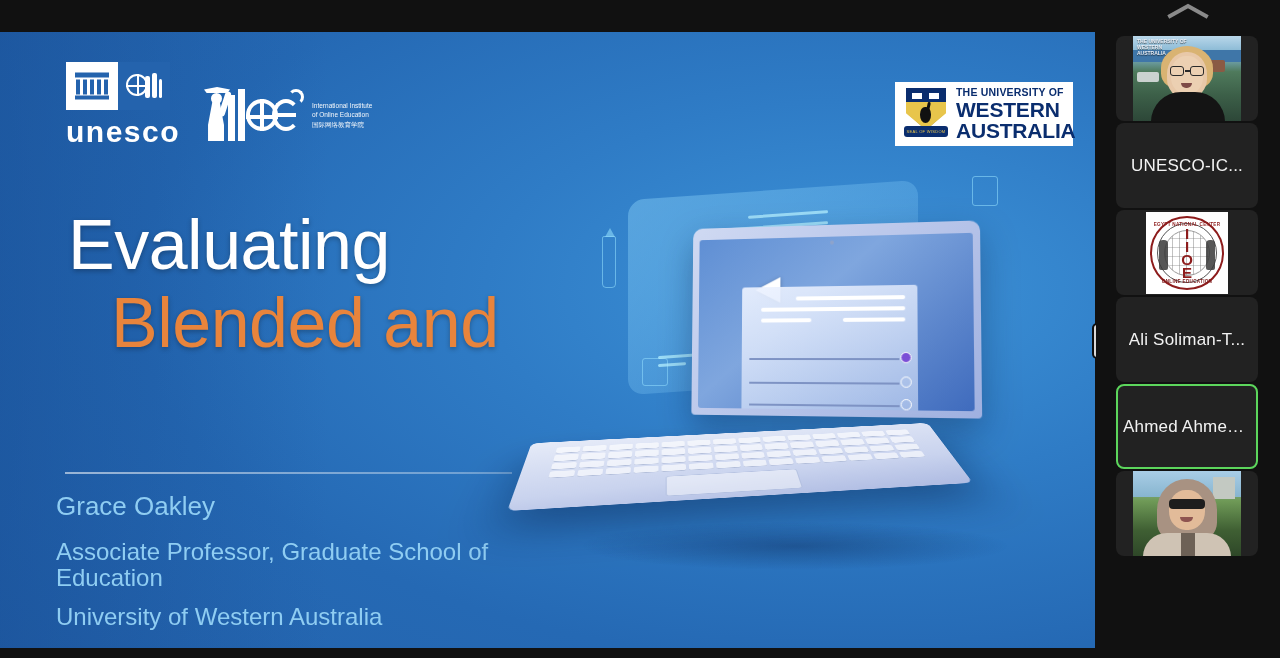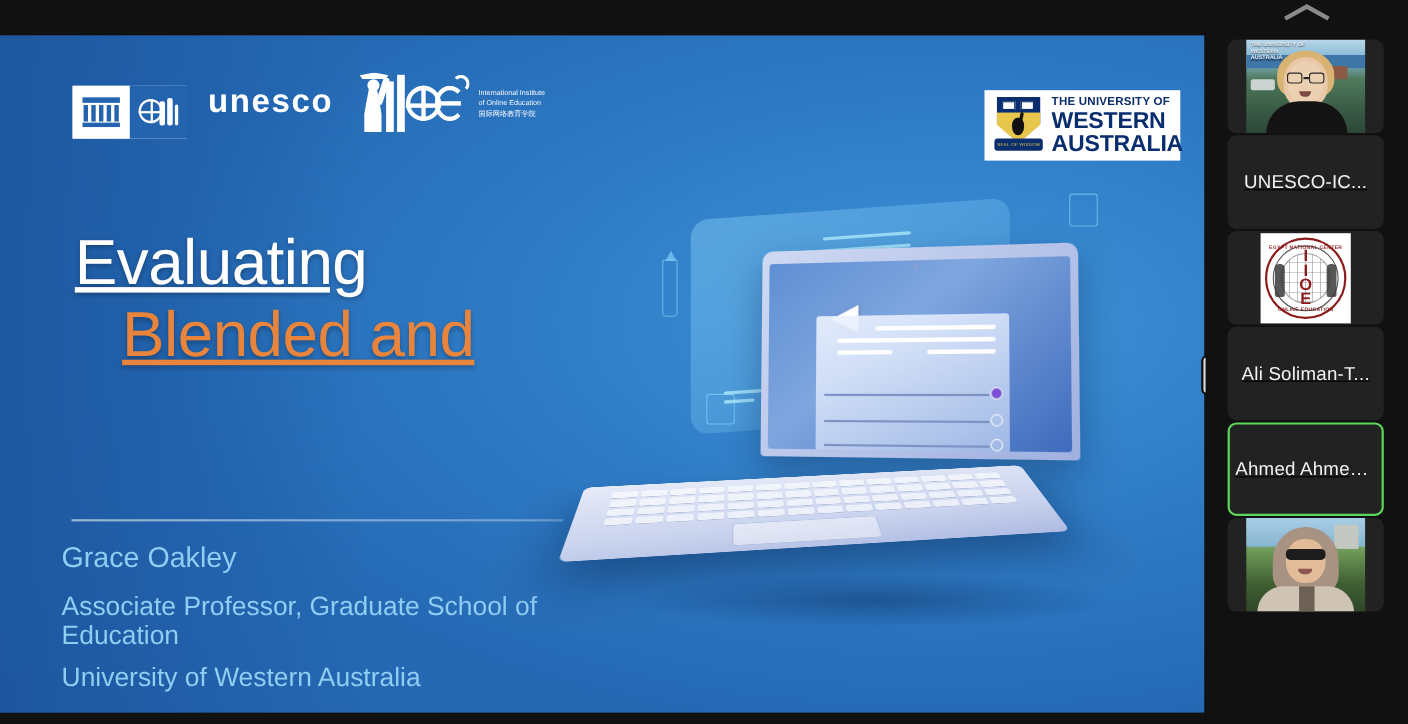--- a/index.html
+++ b/index.html
@@ -28,21 +28,21 @@
   
   .slide::before {
     content: ""; position: absolute; left: 0; top: 0; bottom: 0; width: 30%;
     background: linear-gradient(90deg, rgba(20,70,140,.42) 0%, rgba(20,70,140,0) 100%);
     pointer-events: none;
   }
 
   
   .logo-row { position: absolute; left: 66px; top: 30px; display: flex; align-items: flex-end; gap: 22px; }
 
-  .unesco { display: flex; flex-direction: row; gap: 19px; }
+  .unesco { display: flex; flex-direction: column; gap: 7px; }
   .unesco-mark {
     width: 104px; height: 48px; background: #ffffff;
     display: flex; align-items: center;
   }
   .unesco-mark .half { width: 50%; height: 100%; position: relative; }
   .unesco-mark .half.left { background: #ffffff; }
   .unesco-mark .half.right { background: #2463ad; }
   
   .temple { position: absolute; left: 50%; top: 50%; transform: translate(-50%,-50%); width: 34px; height: 27px; }
   .temple .roof { width: 34px; height: 5px; background: #2463ad; }
@@ -98,21 +98,21 @@
   .uwa-crest .swan:after { content:""; position:absolute; left: 7px; top:-5px; width: 3px; height: 9px; background:#111; border-radius: 2px; transform: rotate(12deg); }
   .uwa-crest .ribbon { position:absolute; left: 0; top: 38px; width: 44px; height: 11px; background:#0a2d6e; border-radius: 3px; }
   .uwa-crest .ribbon span { display:block; color:#e8c54b; font-size: 4px; text-align:center; line-height: 11px; letter-spacing:.3px; }
   .uwa-words { color: #0a2d6e; line-height: 1; }
   .uwa-words .l1 { font-size: 10.5px; font-weight: bold; letter-spacing: .2px; }
   .uwa-words .l2 { font-size: 21px; font-weight: bold; letter-spacing: -.2px; margin-top: 1px; }
   .uwa-words .l3 { font-size: 21px; font-weight: bold; letter-spacing: -.2px; }
 
   
   .title-block { position: absolute; left: 68px; top: 178px; }
-  .title-line { font-size: 58px; font-weight: 400; line-height: 1.0; letter-spacing: -0.5px; text-shadow: 0 2px 5px rgba(0,0,0,.28); text-decoration: underline; }
+  .title-line { font-size: 70px; font-weight: 400; line-height: 1.0; letter-spacing: -0.5px; text-shadow: 0 2px 5px rgba(0,0,0,.28); }
   .t-white { color: #ffffff; }
   .t-orange { color: #e8843c; margin-left: 43px; }
   .t2 { margin-top: 8px; }
   .t3 { margin-top: 8px; }
 
   .divider {
     position: absolute; left: 65px; top: 440px; width: 447px; height: 2px;
     background: linear-gradient(90deg, rgba(255,255,255,.55), rgba(255,255,255,.30));
   }
 
@@ -202,21 +202,20 @@
     width: 58px; height: 22px; display: flex; align-items: center; justify-content: center;
     cursor: pointer;
   }
   .collapse-btn svg { display: block; }
   .tiles { position: absolute; left: 20px; top: 36px; width: 142px; }
   .tile {
     position: relative; width: 142px; height: 85px; margin-bottom: 2px;
     background: #222222; border-radius: 8px;
     display: flex; align-items: center; justify-content: center;
     overflow: hidden;
-    text-decoration: underline;
   }
   .tile.active { background: #222222; border: 2px solid #5cd65c; }
   .tile-name {
     color: #f2f2f2; font-size: 17px; letter-spacing: .2px;
     white-space: nowrap; overflow: hidden; text-overflow: ellipsis; max-width: 128px; text-align: center;
   }
   .tile.with-status { flex-direction: column; justify-content: center; gap: 7px; }
   .audio-badge {
     background: #262626; color: #ffffff; font-size: 10.5px; font-weight: bold;
     padding: 3px 7px; border-radius: 4px; display: flex; align-items: center; gap: 5px;

